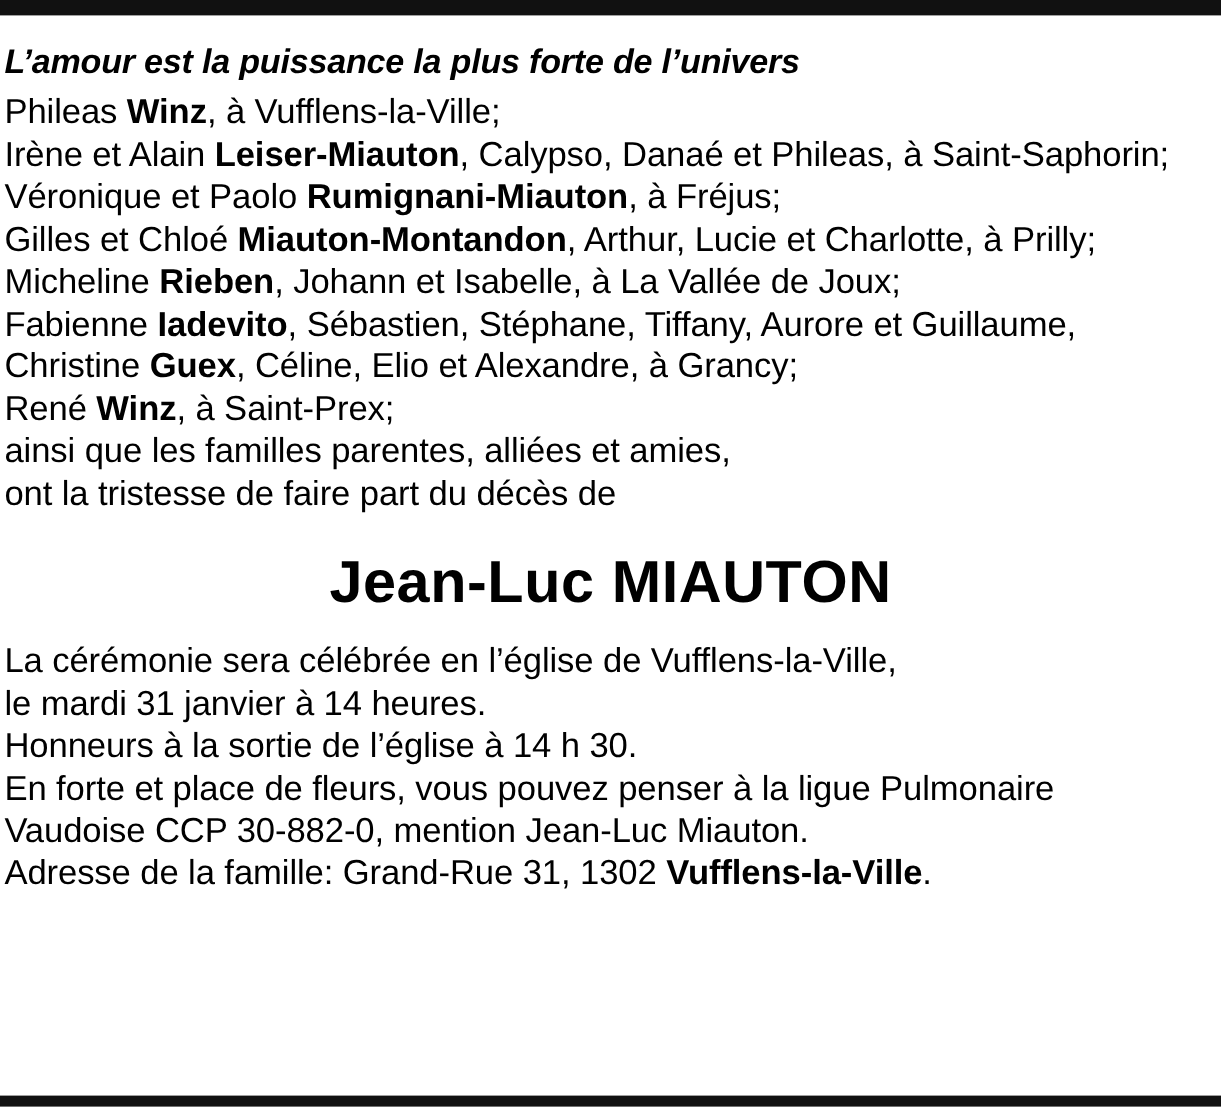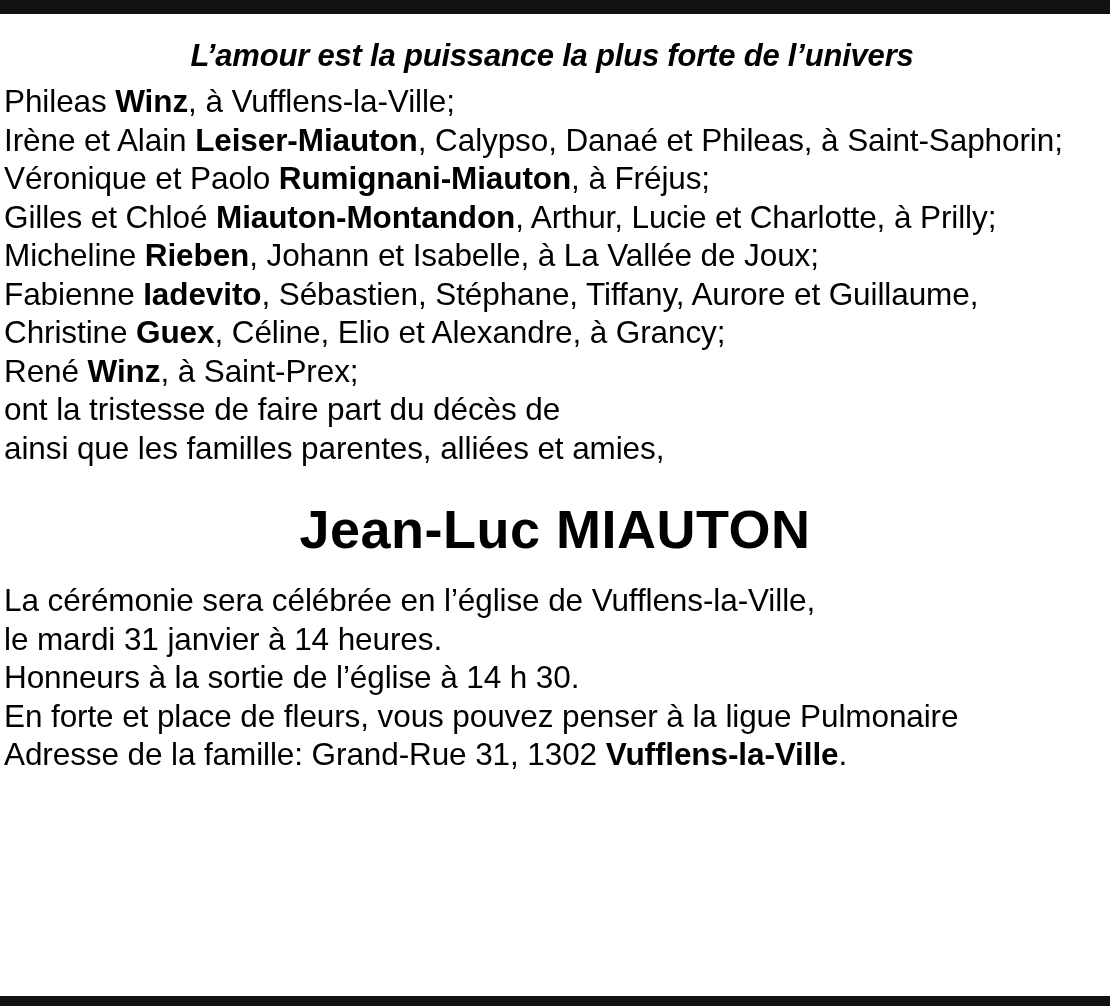--- a/index.html
+++ b/index.html
@@ -39,21 +39,21 @@
   }
   .body-area {
     position: absolute;
     left: 0;
     top: 14px;
     width: 1110px;
     padding: 0 4px 0 4px;
     box-sizing: border-box;
   }
   .epigraph {
-    text-align: center;
+    text-align: left;
     font-style: italic;
     font-weight: bold;
     font-size: 31px;
     line-height: 40px;
     padding-top: 22px;
     padding-right: 6px;
     letter-spacing: -0.2px;
   }
   .lines {
     margin-top: 6px;
@@ -90,30 +90,31 @@
 
     <div class="lines">
         <div class="line"><span>Phileas </span><b>Winz</b><span>, à Vufflens-la-Ville;</span></div>
         <div class="line"><span>Irène et Alain </span><b>Leiser-Miauton</b><span>, Calypso, Danaé et Phileas, à Saint-Saphorin;</span></div>
         <div class="line"><span>Véronique et Paolo </span><b>Rumignani-Miauton</b><span>, à Fréjus;</span></div>
         <div class="line"><span>Gilles et Chloé </span><b>Miauton-Montandon</b><span>, Arthur, Lucie et Charlotte, à Prilly;</span></div>
         <div class="line"><span>Micheline </span><b>Rieben</b><span>, Johann et Isabelle, à La Vallée de Joux;</span></div>
         <div class="line"><span>Fabienne </span><b>Iadevito</b><span>, Sébastien, Stéphane, Tiffany, Aurore et Guillaume,</span></div>
         <div class="line"><span>Christine </span><b>Guex</b><span>, Céline, Elio et Alexandre, à Grancy;</span></div>
         <div class="line"><span>René </span><b>Winz</b><span>, à Saint-Prex;</span></div>
+        <div class="line"><span>ainsi que les familles parentes, alliées et amies,</span></div>
         <div class="line"><span>ont la tristesse de faire part du décès de</span></div>
-        <div class="line"><span>ainsi que les familles parentes, alliées et amies,</span></div>
       </div>
 
     <div class="deceased">Jean-Luc MIAUTON</div>
 
     <div class="lines">
         <div class="line"><span>La cérémonie sera célébrée en l’église de Vufflens-la-Ville,</span></div>
         <div class="line"><span>le mardi 31 janvier à 14 heures.</span></div>
         <div class="line"><span>Honneurs à la sortie de l’église à 14 h 30.</span></div>
         <div class="line"><span>En forte et place de fleurs, vous pouvez penser à la ligue Pulmonaire</span></div>
+        <div class="line"><span>Vaudoise CCP 30-882-0, mention Jean-Luc Miauton.</span></div>
         <div class="line"><span>Adresse de la famille: Grand-Rue 31, 1302 </span><b>Vufflens-la-Ville</b><span>.</span></div>
       </div>
 
   </div>
 
   <div class="rule-bottom"></div>
 </div>
 
 </body></html>

